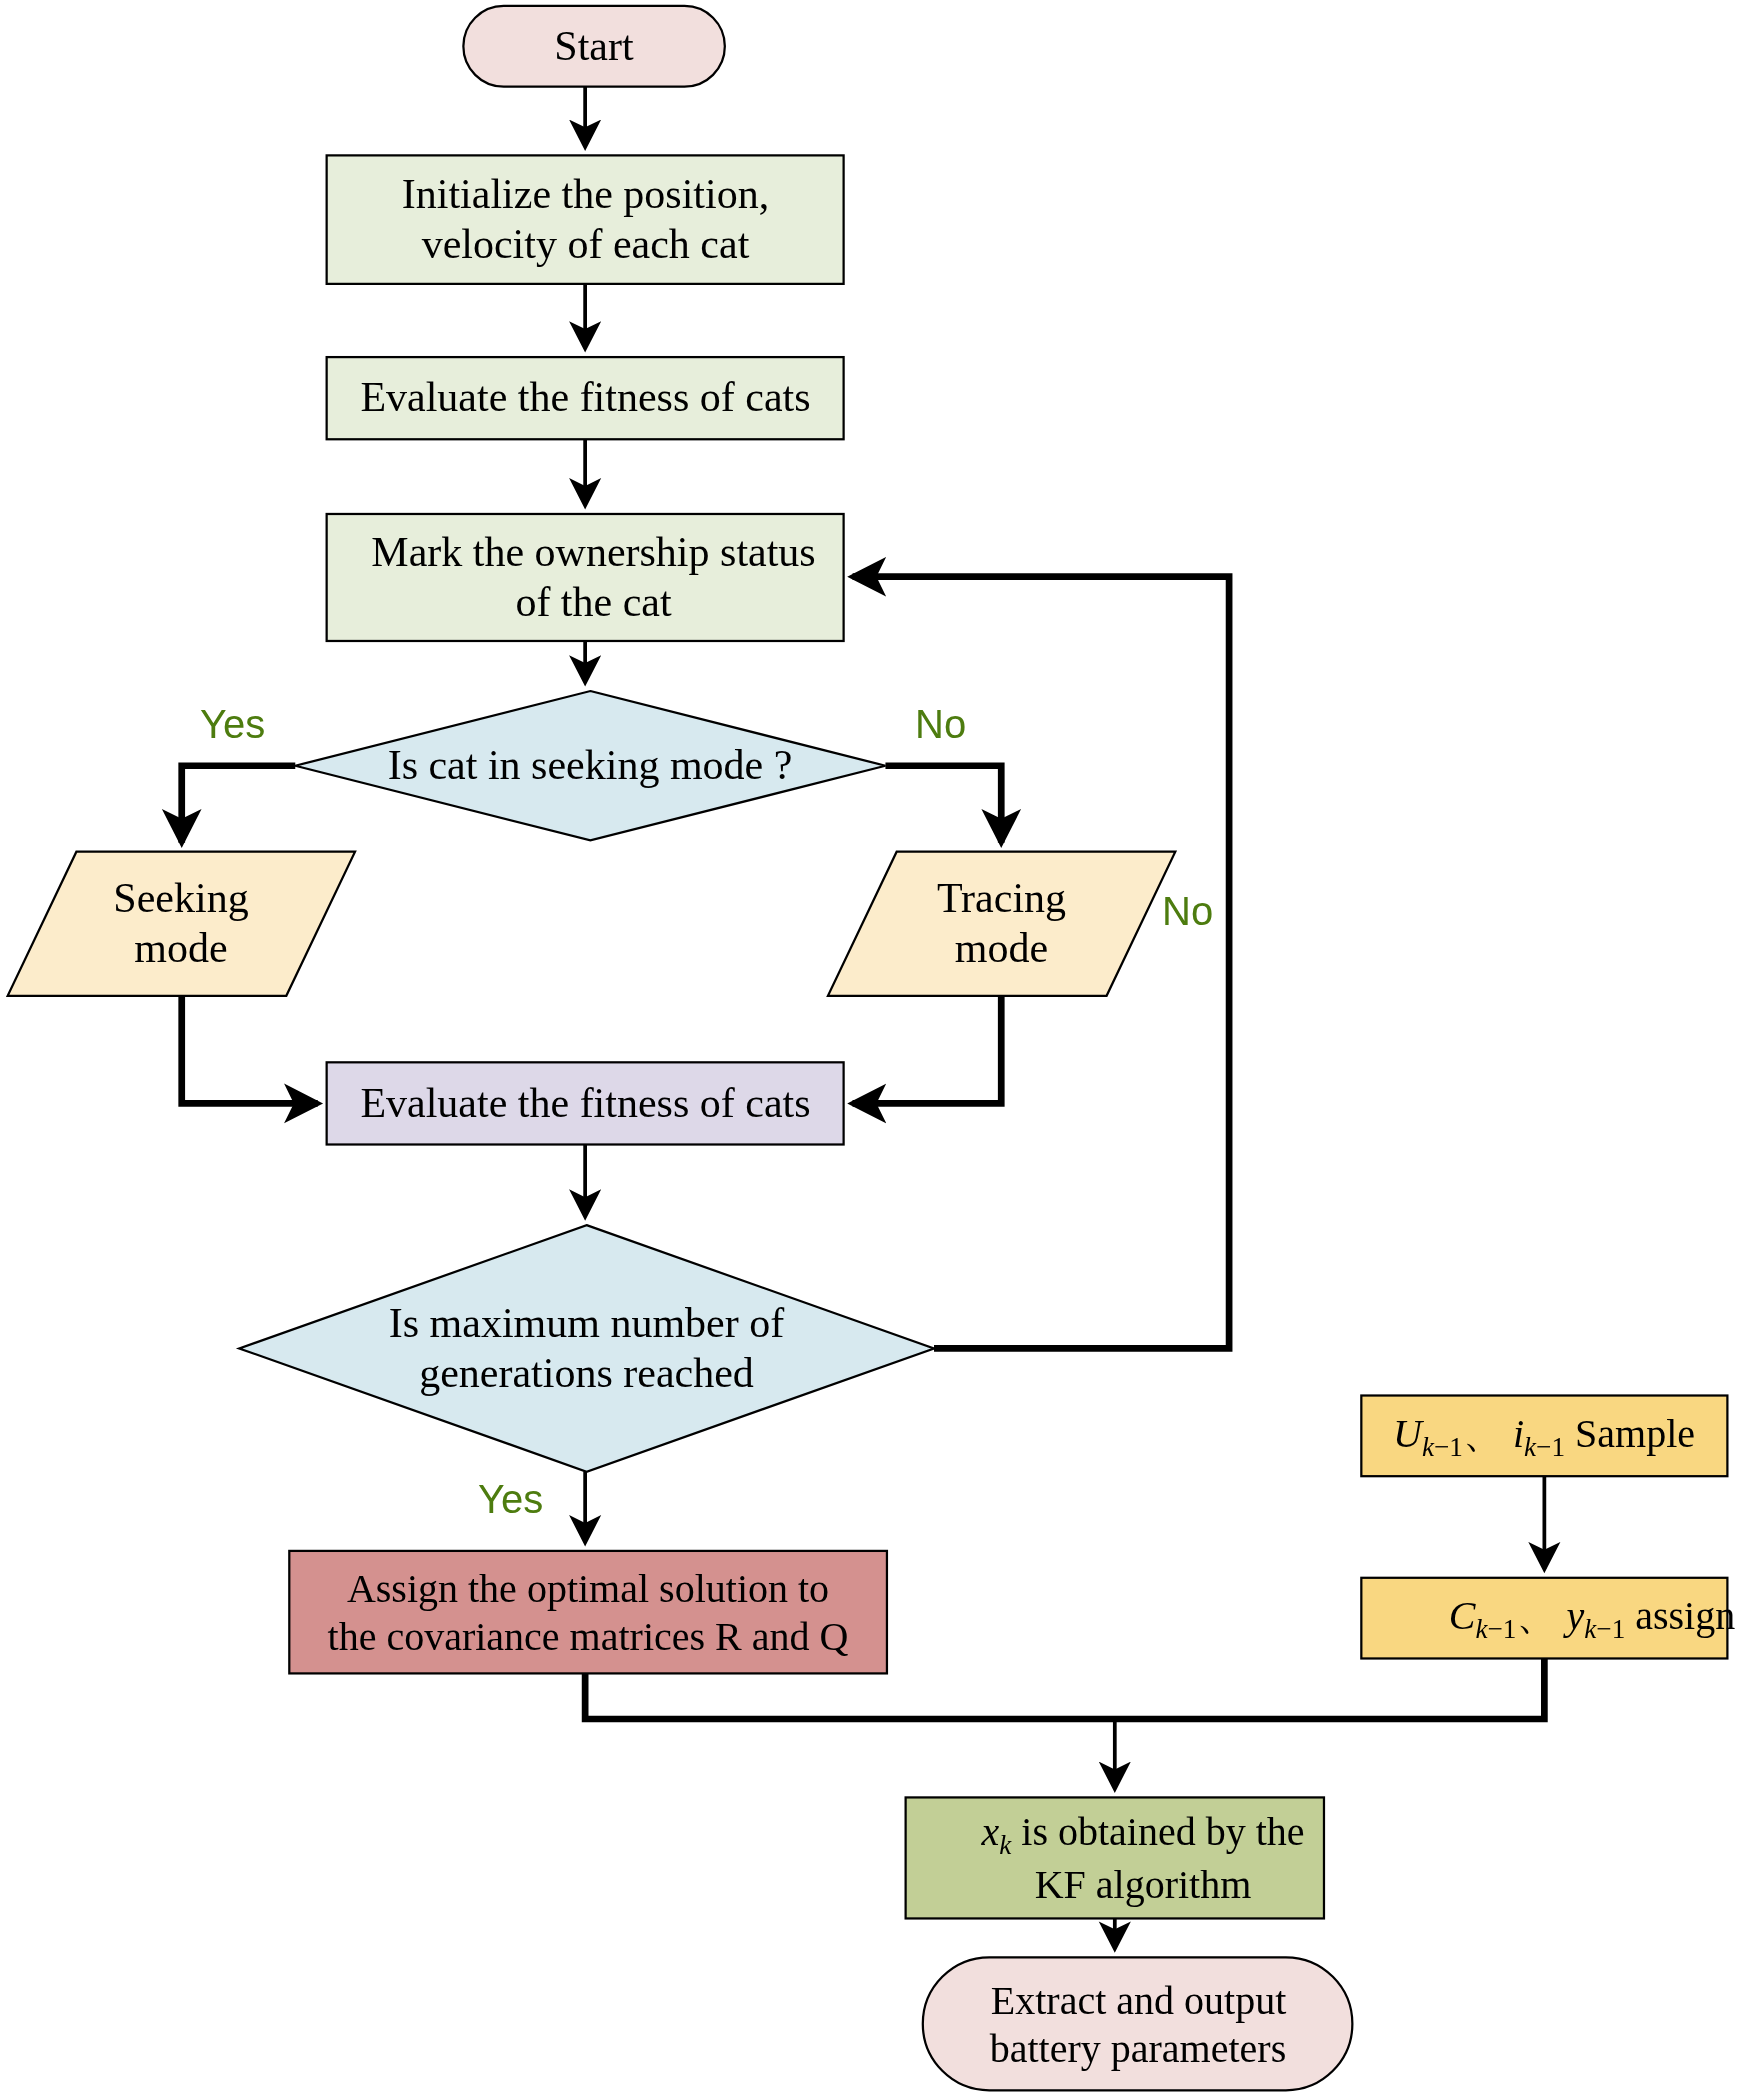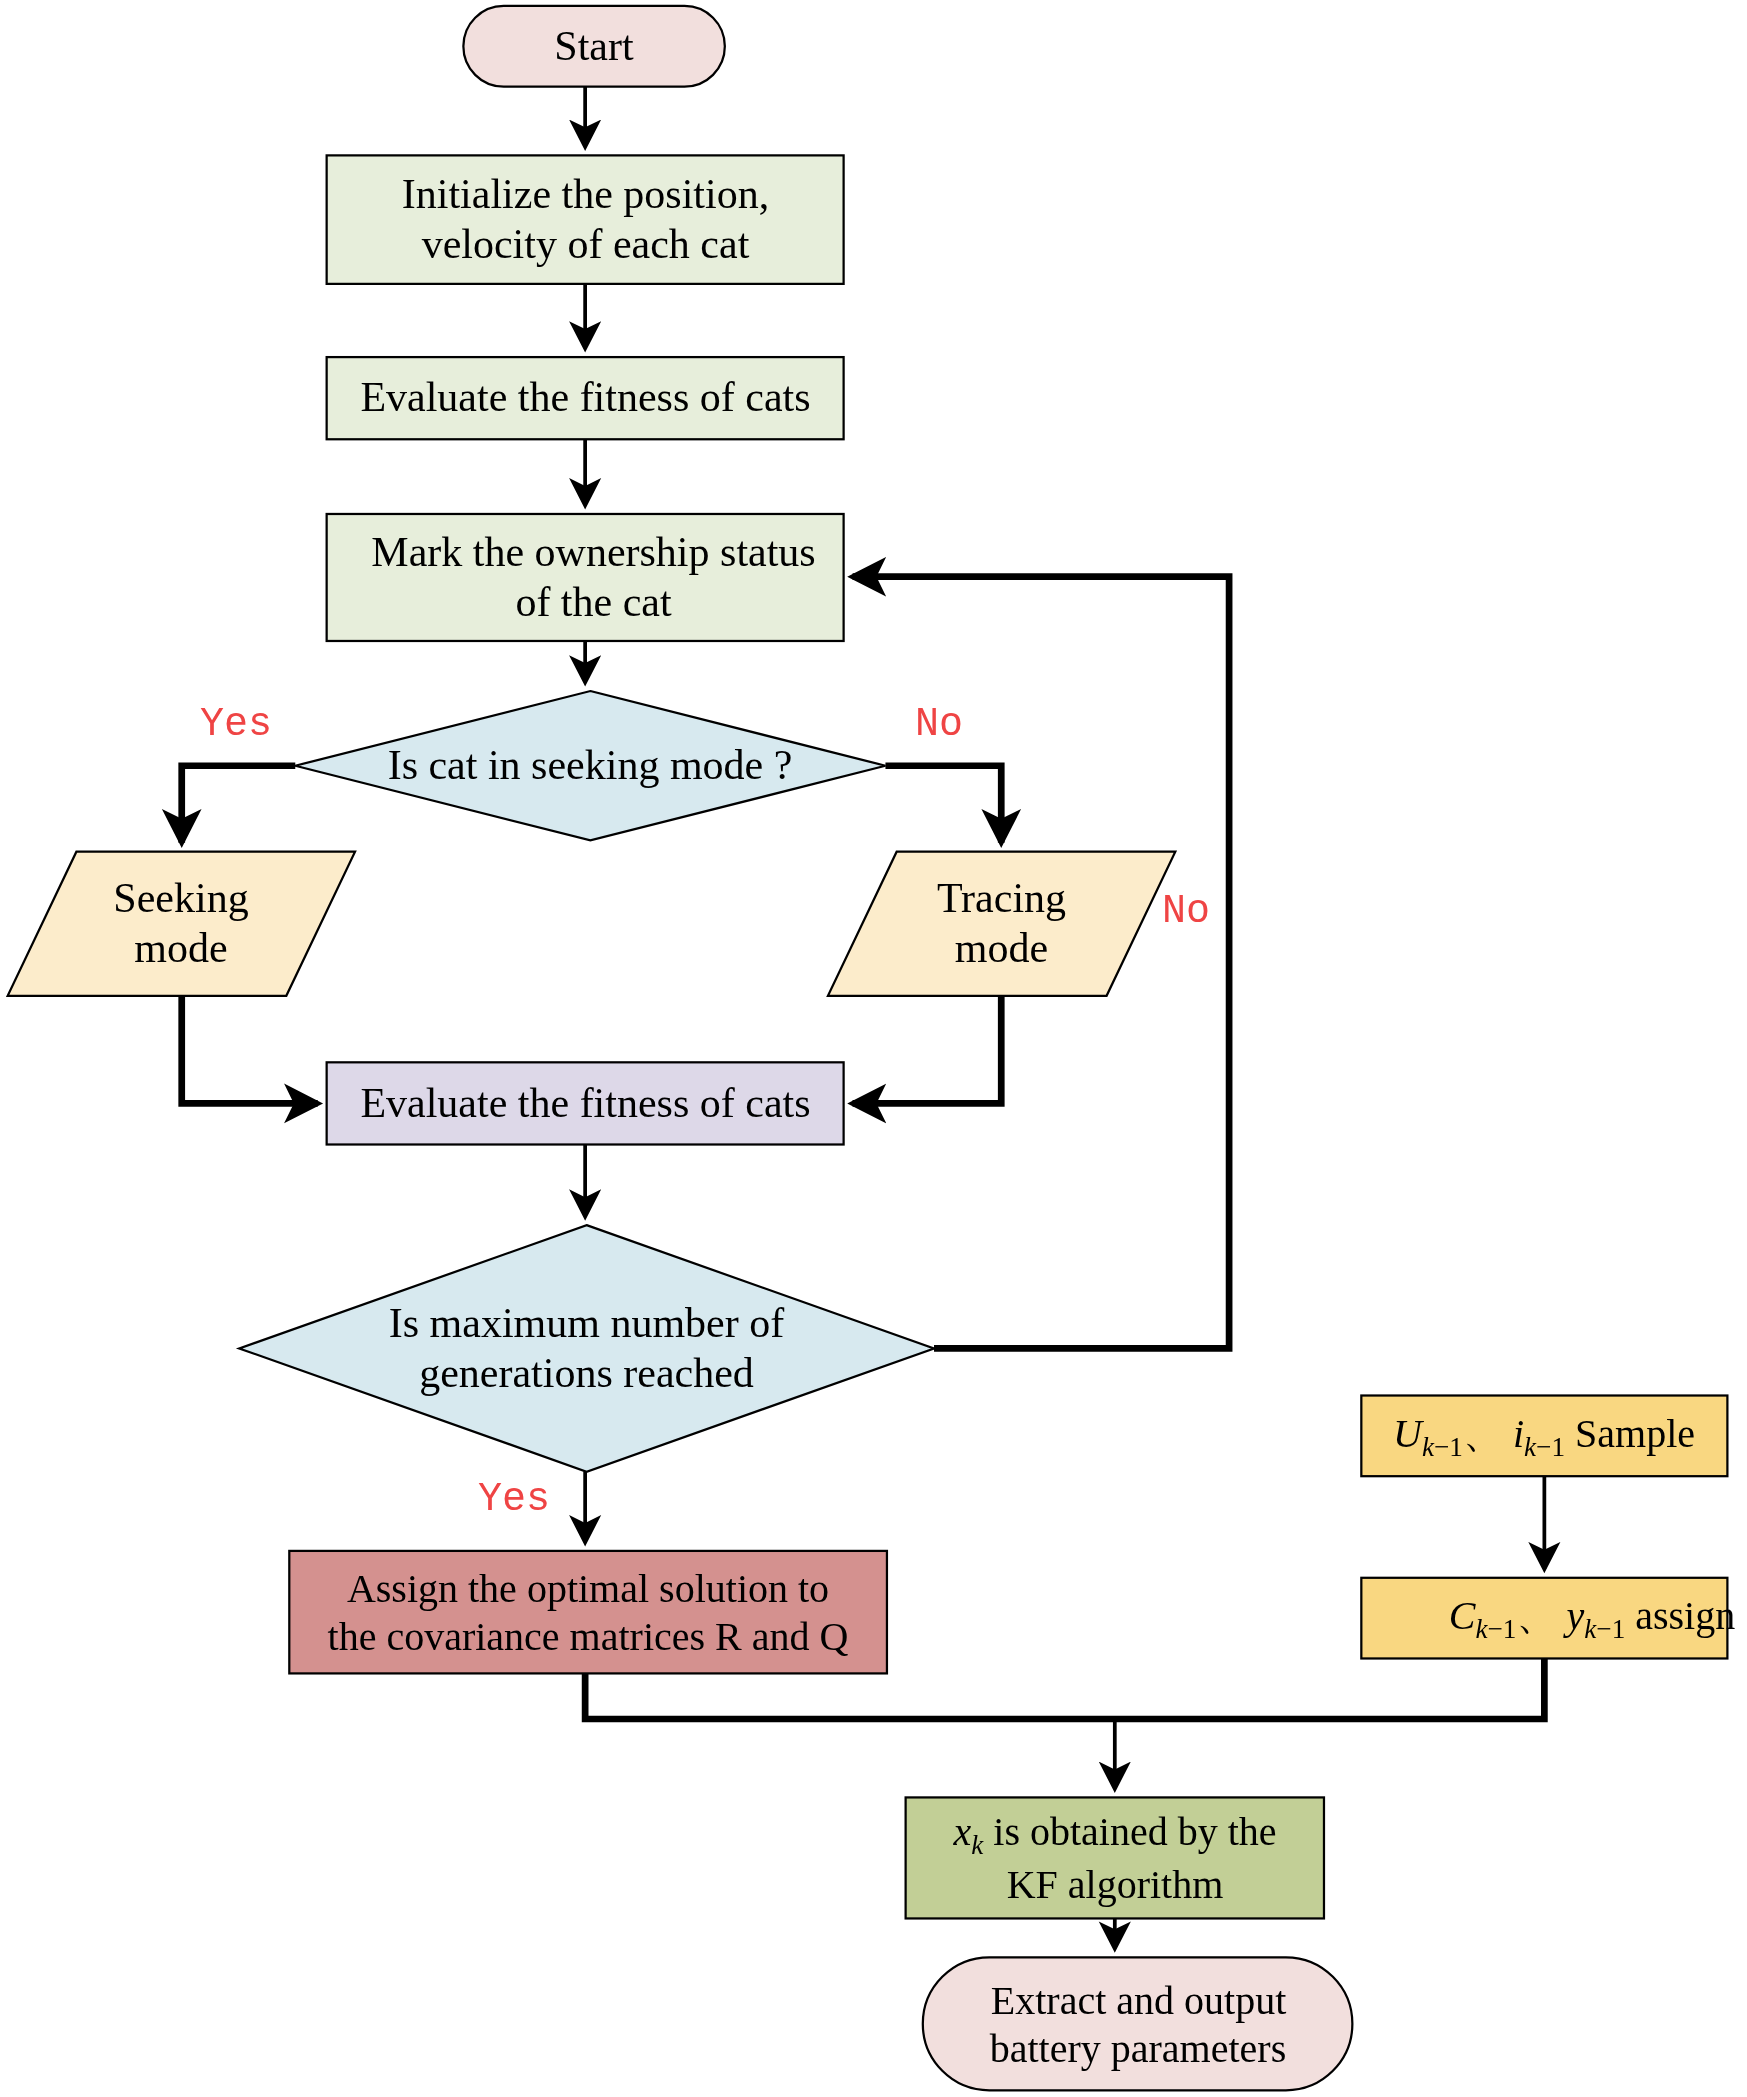--- a/index.html
+++ b/index.html
@@ -6,21 +6,21 @@
   body{font-family:"Liberation Serif", serif;}
   #stage{position:relative;width:1747px;height:2097px;background:#ffffff;overflow:hidden;border-radius:28px;}
   svg#flow{position:absolute;left:0;top:0;width:1747px;height:2097px;}
   .shape-fill{stroke:#000000;stroke-width:3;}
   .edge{stroke:#000000;fill:none;stroke-linecap:butt;stroke-linejoin:miter;}
   .edge-thin{stroke-width:5;}
   .edge-thick{stroke-width:9;}
   .nodelabel{position:absolute;display:flex;align-items:center;justify-content:center;
              text-align:center;color:#000000;font-family:"Liberation Serif", serif;
              line-height:1.18;white-space:pre-line;pointer-events:none;}
-  .edgelabel{position:absolute;color:#ef4444;font-family:Liberation Mono, monospace;
+  .edgelabel{position:absolute;color:#4d7c0f;font-family:Liberation Sans, sans-serif;
              white-space:nowrap;pointer-events:none;}
   .mathi{font-style:italic;}
   .sub{font-size:0.68em;vertical-align:-0.33em;font-style:italic;}
   .subn{font-size:0.68em;vertical-align:-0.33em;font-style:normal;}
 </style>
 </head>
 <body>
 
 <div id="stage">
   <svg id="flow" viewBox="0 0 2338 2807" xmlns="http://www.w3.org/2000/svg">
@@ -78,21 +78,21 @@
 mode</div>
       <div class="nodelabel" style="left: 828px; top: 852px; width: 347px; height: 144px; font-size: 42px;">Tracing
 mode</div>
       <div class="nodelabel" style="left: 327px; top: 1063px; width: 517px; height: 82px; font-size: 42px;">Evaluate the fitness of cats</div>
       <div class="nodelabel" style="left: 239px; top: 1225px; width: 695px; height: 247px; font-size: 42px;">Is maximum number of
 generations reached</div>
       <div class="nodelabel" style="left: 289px; top: 1551px; width: 598px; height: 123px; font-size: 40px;">Assign the optimal solution to
 the covariance matrices R and Q</div>
       <div class="nodelabel" style="left: 1361px; top: 1396px; width: 366px; height: 81px; font-size: 40px;"><div><span class="mathi">U</span><span class="sub">k</span><span class="subn">−1</span>、 <span class="mathi">i</span><span class="sub">k</span><span class="subn">−1</span> Sample</div></div>
       <div class="nodelabel" style="left: 1361px; top: 1578px; width: 366px; height: 81px; font-size: 40px; padding-left: 48px;"><div><span class="mathi">C</span><span class="sub">k</span><span class="subn">−1</span>、 <span class="mathi">y</span><span class="sub">k</span><span class="subn">−1</span> assign</div></div>
-      <div class="nodelabel" style="left: 906px; top: 1798px; width: 418px; height: 121px; font-size: 40px;"><div><span class="mathi">x</span><span class="sub">k</span> is obtained by the<br>KF algorithm</div></div>
+      <div class="nodelabel" style="left: 906px; top: 1798px; width: 418px; height: 121px; font-size: 40px; padding-left: 28px;"><div><span class="mathi">x</span><span class="sub">k</span> is obtained by the<br>KF algorithm</div></div>
       <div class="nodelabel" style="left: 923px; top: 1958px; width: 430px; height: 133px; font-size: 40px; text-align: right;">Extract and output
 battery parameters</div>
       <div class="edgelabel" style="left: 200px; top: 702px; font-size: 40px;">Yes</div>
       <div class="edgelabel" style="left: 915px; top: 702px; font-size: 40px;">No</div>
       <div class="edgelabel" style="left: 1162px; top: 889px; font-size: 40px;">No</div>
       <div class="edgelabel" style="left: 478px; top: 1477px; font-size: 40px;">Yes</div>
     </div>
 </div>
 
 

